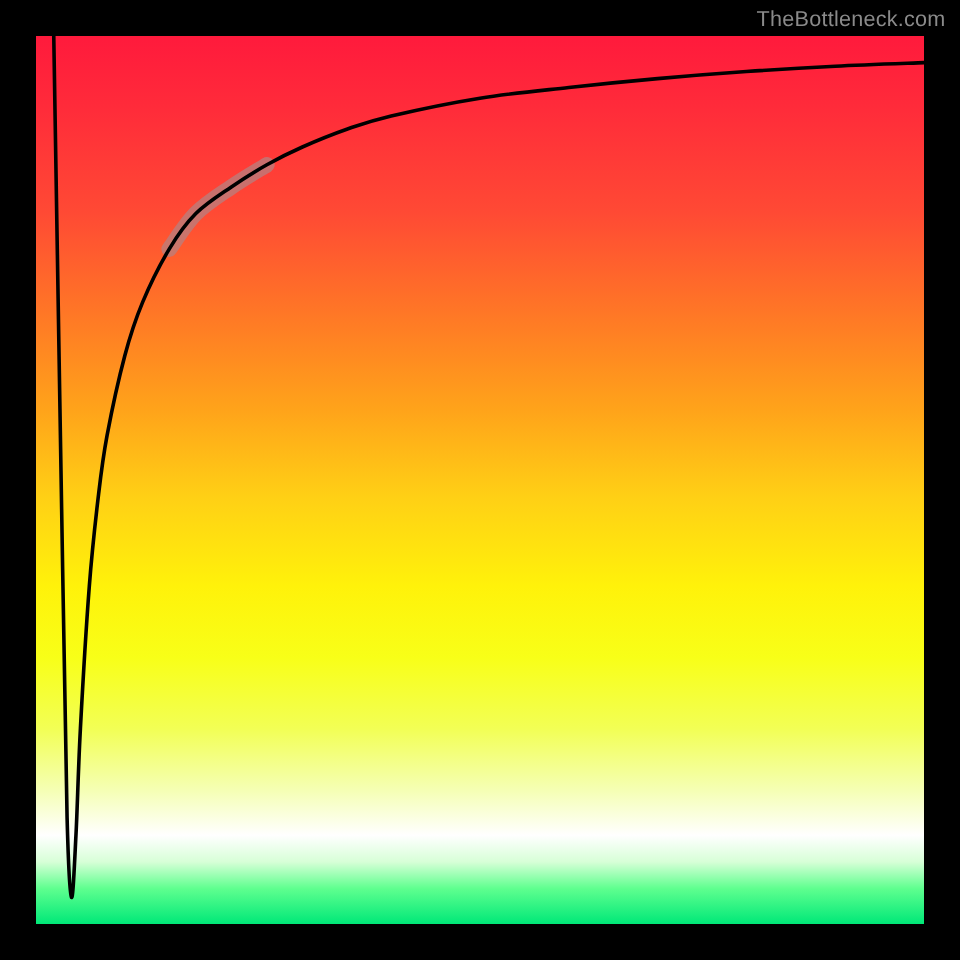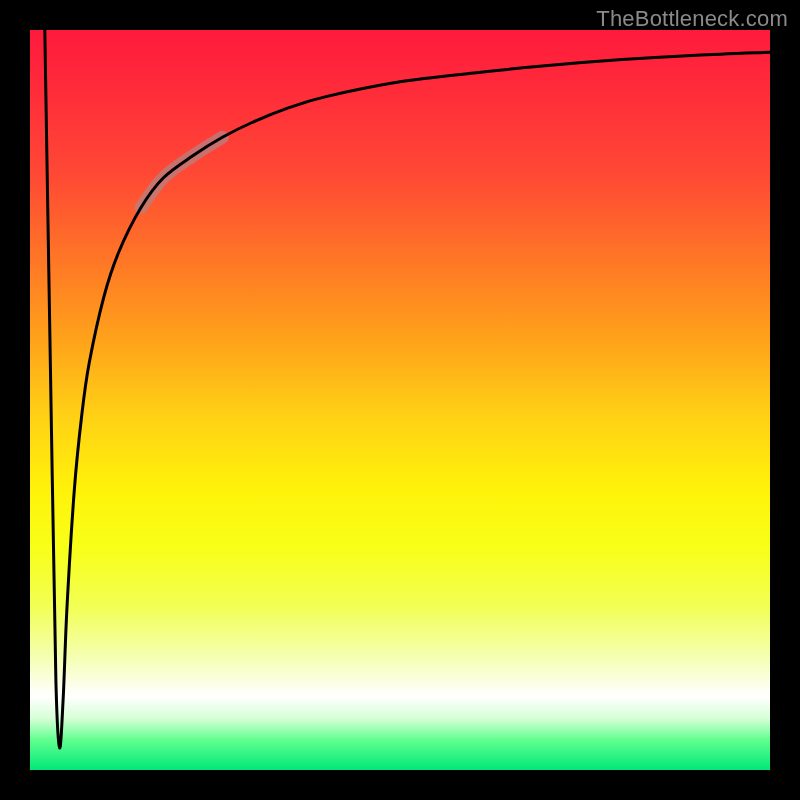--- a/index.html
+++ b/index.html
@@ -39,21 +39,21 @@
       #d7ffd7 93%,
       #5fff8f 96%,
       #00e878 100%
     );
   }
   .watermark {
     position: absolute;
     top: 6px;
     right: 12px;
     color: #8a8a8a;
-    font-size: 22px;
+    font-size: 18px;
     letter-spacing: 0.2px;
     font-weight: 400;
     user-select: none;
   }
   svg.curve {
     position: absolute;
     left: 0;
     top: 0;
     width: 740px;
     height: 740px;

